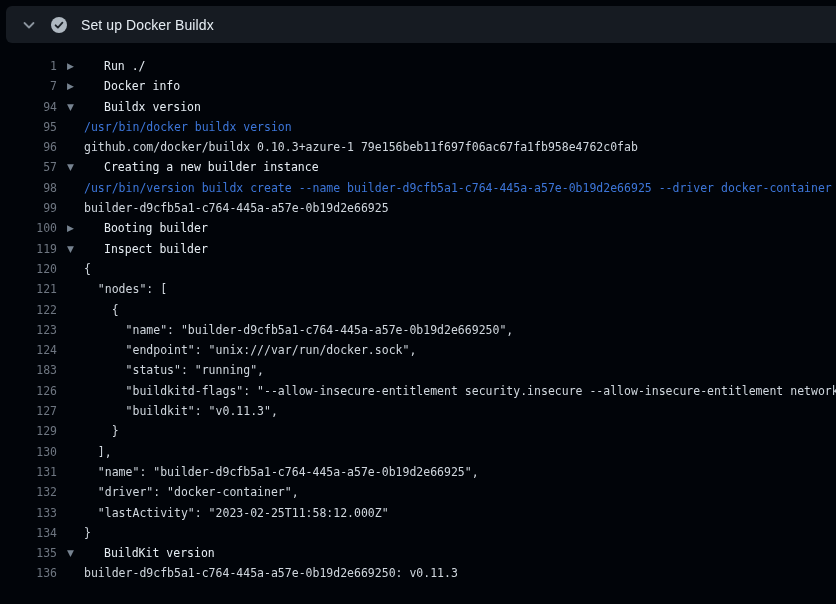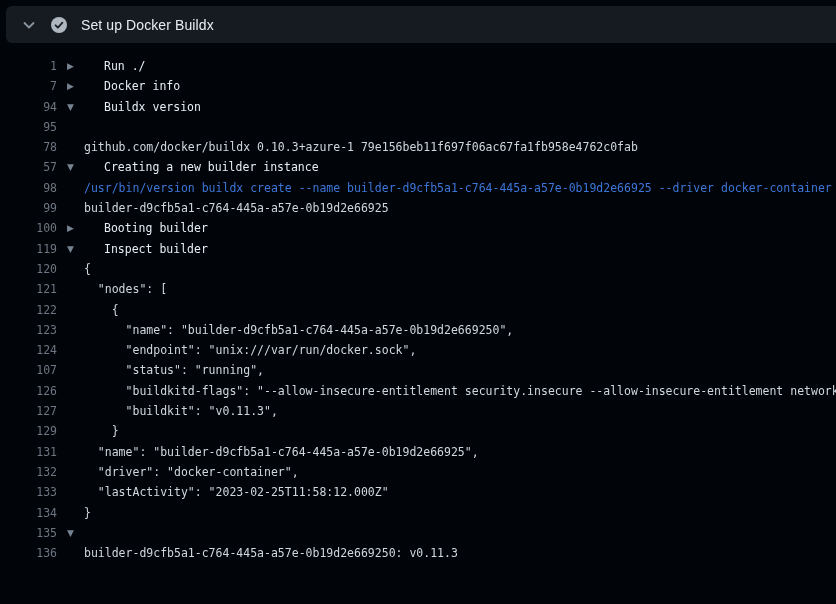--- a/index.html
+++ b/index.html
@@ -75,23 +75,24 @@
     <span class="txt">Docker info</span>
   </div>
     <div class="line k-group_expanded">
     <span class="num">94</span>
     <span class="fold">▼</span>
     <span class="txt">Buildx version</span>
   </div>
     <div class="line k-command">
     <span class="num">95</span>
     <span class="fold"></span>
+    <span class="txt">/usr/bin/docker buildx version</span>
   </div>
     <div class="line k-output">
-    <span class="num">78</span>
+    <span class="num">96</span>
     <span class="fold"></span>
     <span class="txt">github.com/docker/buildx 0.10.3+azure-1 79e156beb11f697f06ac67fa1fb958e4762c0fab</span>
   </div>
     <div class="line k-group_expanded">
     <span class="num">57</span>
     <span class="fold">▼</span>
     <span class="txt">Creating a new builder instance</span>
   </div>
     <div class="line k-command">
     <span class="num">98</span>
@@ -132,38 +133,43 @@
     <span class="num">123</span>
     <span class="fold"></span>
     <span class="txt">      "name": "builder-d9cfb5a1-c764-445a-a57e-0b19d2e669250",</span>
   </div>
     <div class="line k-output">
     <span class="num">124</span>
     <span class="fold"></span>
     <span class="txt">      "endpoint": "unix:///var/run/docker.sock",</span>
   </div>
     <div class="line k-output">
-    <span class="num">107</span>
+    <span class="num">183</span>
     <span class="fold"></span>
     <span class="txt">      "status": "running",</span>
   </div>
     <div class="line k-output">
     <span class="num">126</span>
     <span class="fold"></span>
     <span class="txt">      "buildkitd-flags": "--allow-insecure-entitlement security.insecure --allow-insecure-entitlement network.host",</span>
   </div>
     <div class="line k-output">
     <span class="num">127</span>
     <span class="fold"></span>
     <span class="txt">      "buildkit": "v0.11.3",</span>
   </div>
     <div class="line k-output">
     <span class="num">129</span>
     <span class="fold"></span>
     <span class="txt">    }</span>
+  </div>
+    <div class="line k-output">
+    <span class="num">130</span>
+    <span class="fold"></span>
+    <span class="txt">  ],</span>
   </div>
     <div class="line k-output">
     <span class="num">131</span>
     <span class="fold"></span>
     <span class="txt">  "name": "builder-d9cfb5a1-c764-445a-a57e-0b19d2e66925",</span>
   </div>
     <div class="line k-output">
     <span class="num">132</span>
     <span class="fold"></span>
     <span class="txt">  "driver": "docker-container",</span>
@@ -174,19 +180,20 @@
     <span class="txt">  "lastActivity": "2023-02-25T11:58:12.000Z"</span>
   </div>
     <div class="line k-output">
     <span class="num">134</span>
     <span class="fold"></span>
     <span class="txt">}</span>
   </div>
     <div class="line k-group_expanded">
     <span class="num">135</span>
     <span class="fold">▼</span>
+    <span class="txt">BuildKit version</span>
   </div>
     <div class="line k-output">
     <span class="num">136</span>
     <span class="fold"></span>
     <span class="txt">builder-d9cfb5a1-c764-445a-a57e-0b19d2e669250: v0.11.3</span>
   </div>
   </div>
 
 </body></html>

